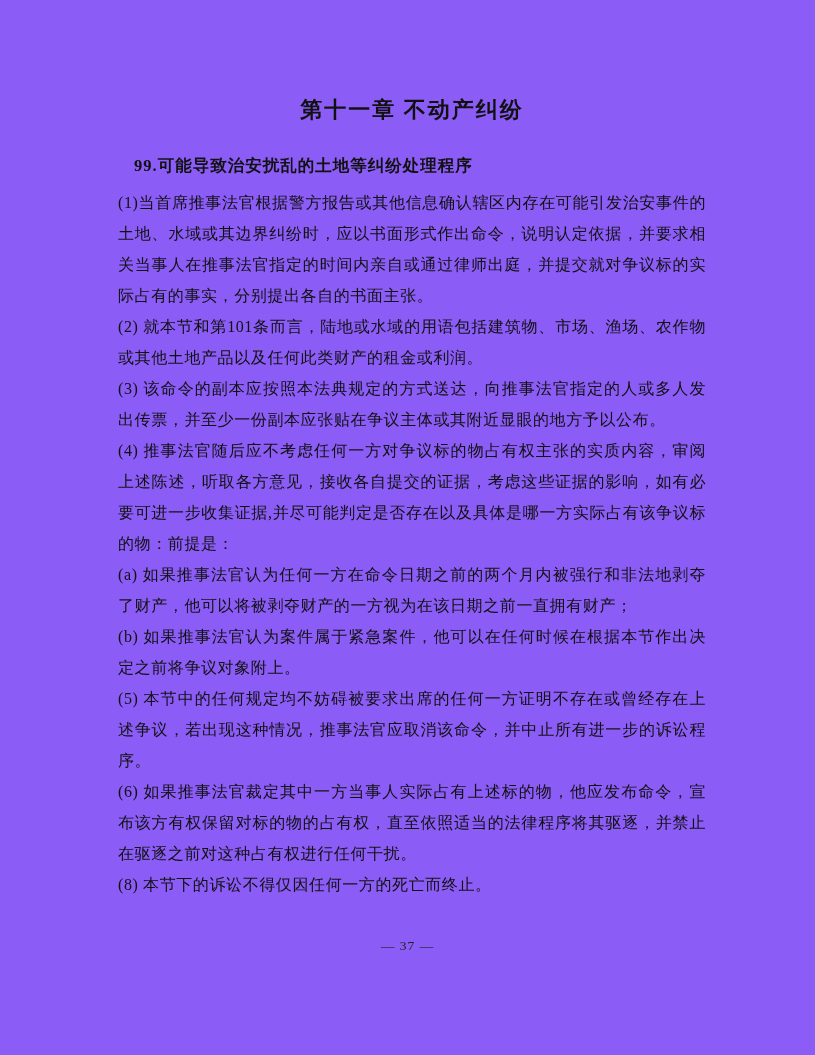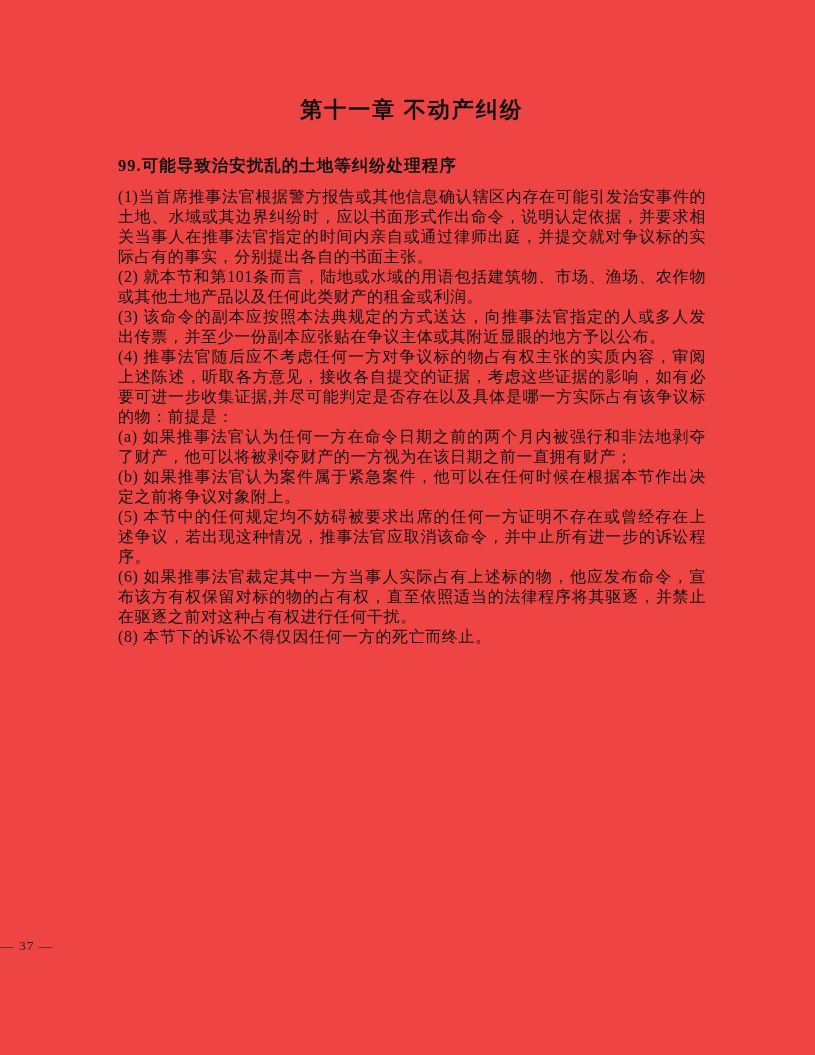--- a/index.html
+++ b/index.html
@@ -5,21 +5,21 @@
   html, body {
     margin: 0;
     padding: 0;
     background: #ffffff;
   }
   .page {
     position: relative;
     width: 815px;
     height: 1055px;
     margin: 0 auto;
-    background: #ef4444;
+    background: #8b5cf6;
     color: #111111;
     font-family: "Liberation Serif", "DejaVu Serif", serif;
     box-sizing: border-box;
     overflow: hidden;
   }
   .content {
     position: absolute;
     left: 118px;
     right: 109px;
     top: 95px;
@@ -29,36 +29,37 @@
     font-size: 22px;
     font-weight: bold;
     letter-spacing: 2px;
     margin: 0 0 26px 0;
     line-height: 30px;
   }
   .section-heading {
     font-size: 16.5px;
     font-weight: bold;
     letter-spacing: 1px;
-    margin: 0 0 6px 0;
+    margin: 0 0 6px 16px;
     line-height: 30px;
   }
   .body-text p {
     margin: 0;
     font-size: 16px;
-    line-height: 20px;
+    line-height: 31px;
     text-align: justify;
     text-justify: inter-ideograph;
     letter-spacing: 0.6px;
   }
   .page-number {
     position: absolute;
     left: 0;
     right: 0;
     top: 938px;
+    text-align: center;
     font-size: 13.5px;
     letter-spacing: 1px;
     color: #222222;
   }
 </style>
 </head>
 <body>
 
 <div class="page">
   <div class="content">

